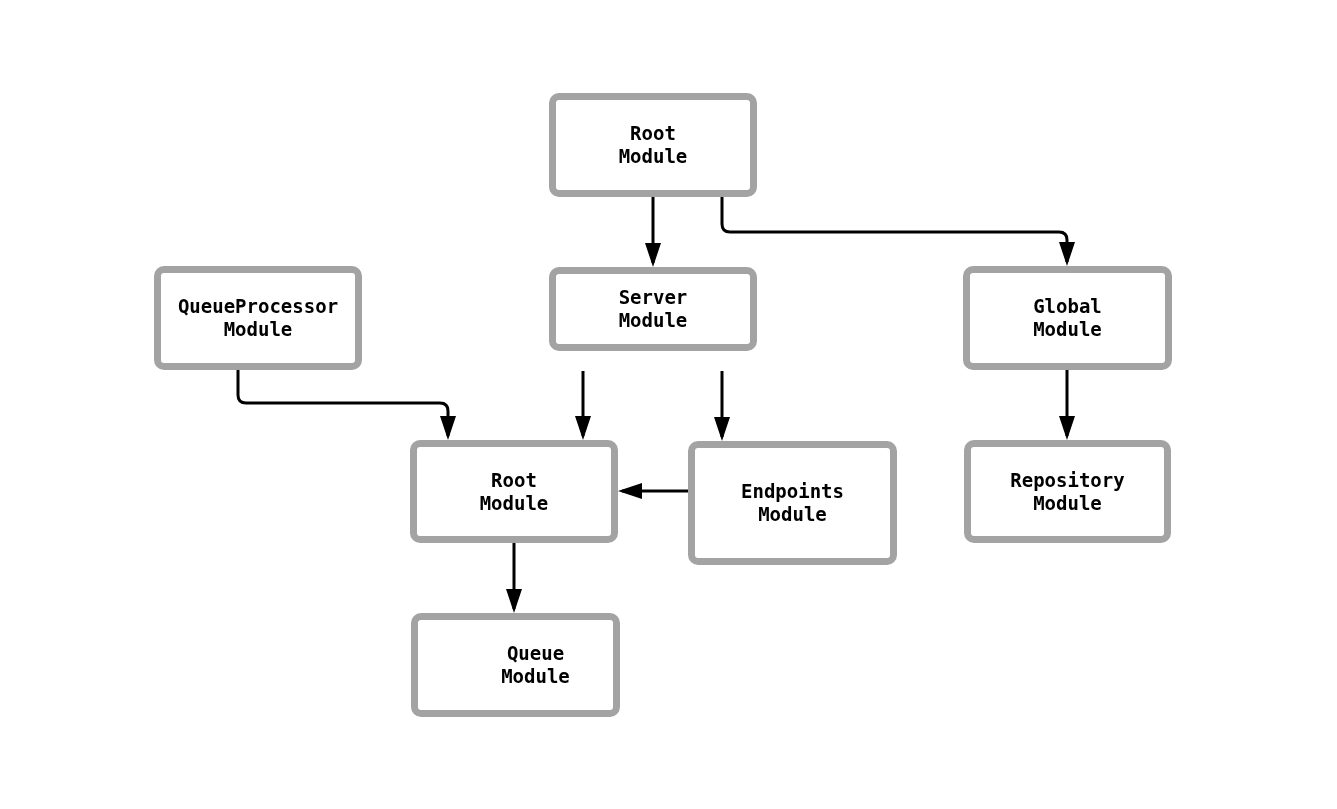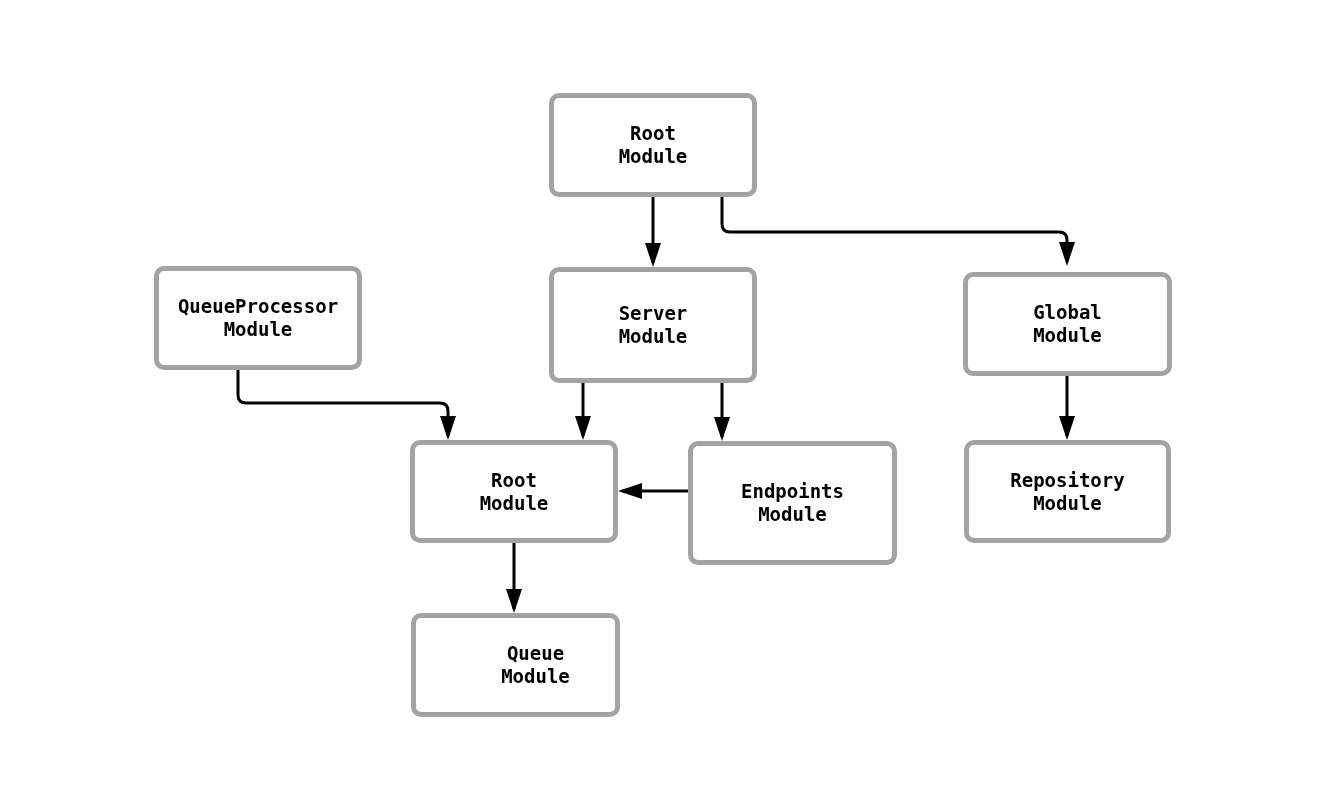--- a/index.html
+++ b/index.html
@@ -23,21 +23,21 @@
   }
   .edge {
     fill: none;
     stroke: #000000;
     stroke-width: 3;
   }
   .node {
     position: absolute;
     box-sizing: border-box;
     background: #ffffff;
-    border: 5px solid #a3a3a3;
+    border: 7px solid #a3a3a3;
     border-radius: 10px;
     display: flex;
     align-items: center;
     justify-content: center;
     text-align: center;
     color: #000000;
     font-family: "DejaVu Sans Mono", "Liberation Mono", monospace;
     font-weight: 700;
     font-size: 19px;
     line-height: 23px;
@@ -66,24 +66,24 @@
         <path d="M514,543 L514,609" class="edge" stroke="#000000" marker-end="url(#arrowhead)"></path>
       </g>
   </svg>
 
   <div class="node" style="left:549px; top:93px;  width:208px; height:104px;">Root
 Module</div>
 
   <div class="node" style="left:134px; top:266px; width:208px; height:104px;margin-left:20px;">QueueProcessor
 Module</div>
 
-  <div class="node" style="left:549px; top:267px; width:208px; height:116px;">Server
+  <div class="node" style="left:549px; top:267px; width:208px; height:84px;">Server
 Module</div>
 
-  <div class="node" style="left:963px; top:272px; width:209px; height:104px;">Global
+  <div class="node" style="left:963px; top:266px; width:209px; height:104px;">Global
 Module</div>
 
   <div class="node" style="left:410px; top:440px; width:208px; height:103px;">Root
 Module</div>
 
   <div class="node" style="left:688px; top:441px; width:209px; height:124px;">Endpoints
 Module</div>
 
   <div class="node" style="left:964px; top:440px; width:207px; height:103px;">Repository
 Module</div>

